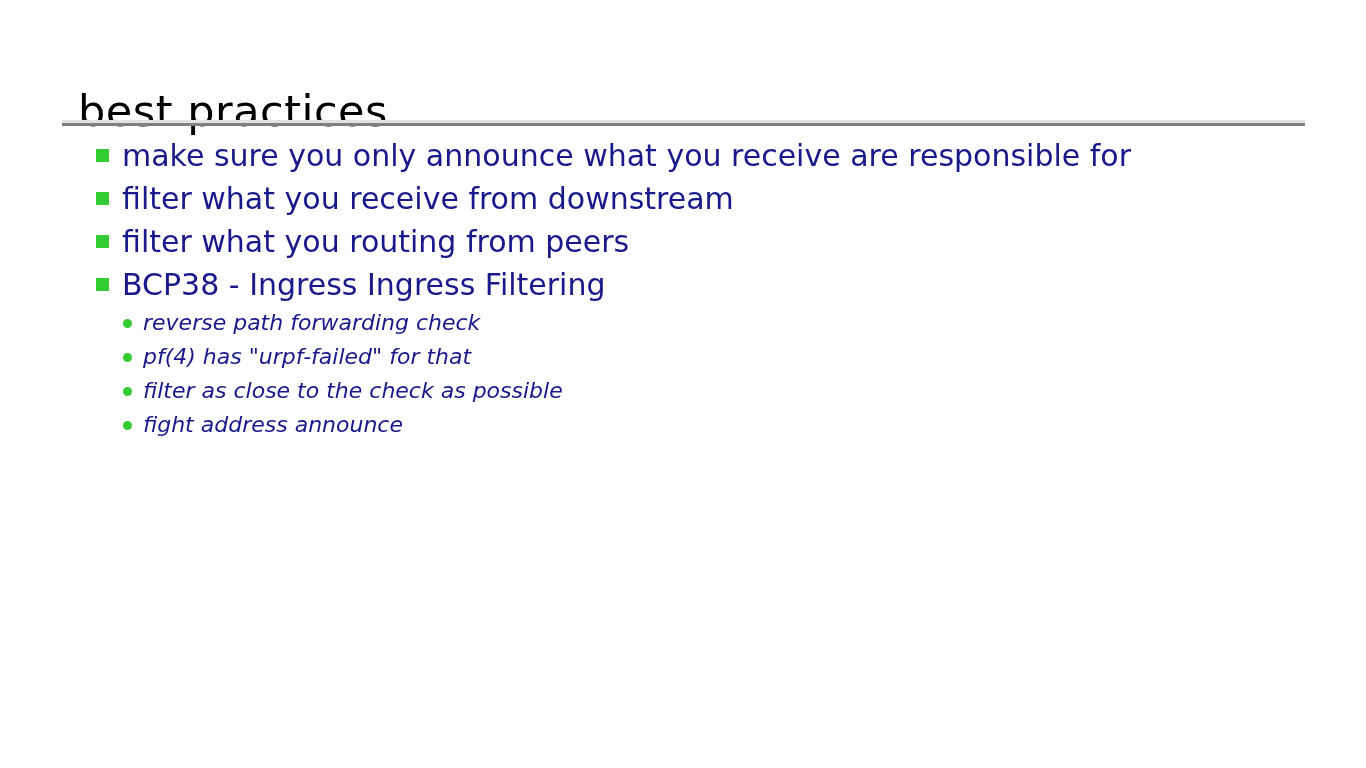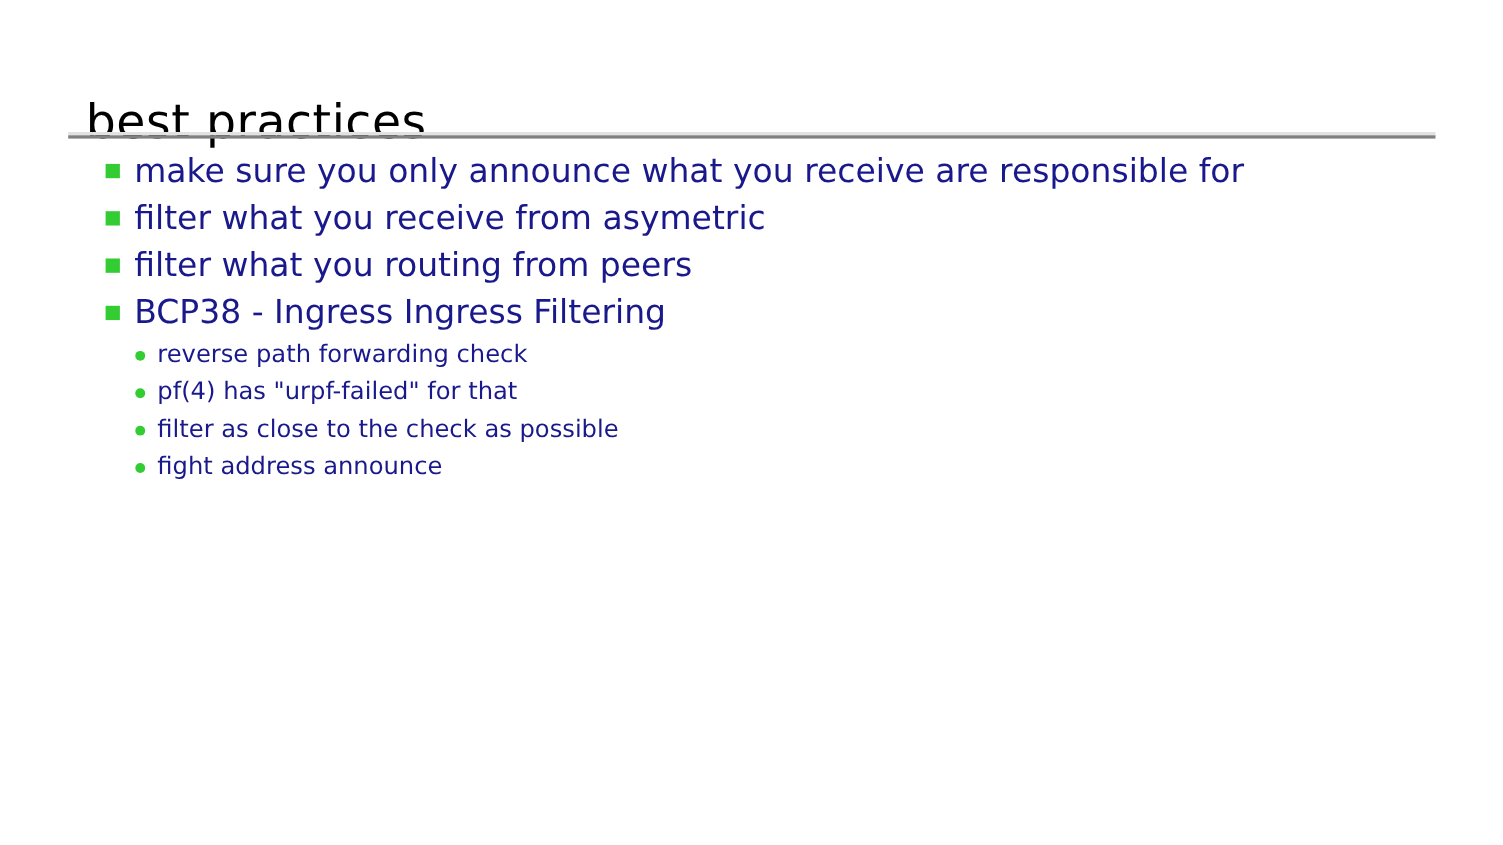--- a/index.html
+++ b/index.html
@@ -108,20 +108,21 @@
   li.bullet-l2 {
     position: relative;
     padding-left: 143px;
     margin: 0;
     height: 34px;
     line-height: 34px;
     color: #19198c;
     font-family: "DejaVu Sans", sans-serif;
     font-size: 22px;
     white-space: nowrap;
+    font-style: italic;
   }
   li.bullet-l2 > .marker-dot {
     position: absolute;
     left: 123px;
     top: 13px;
     width: 9px;
     height: 9px;
     border-radius: 50%;
     background: #33cc33;
   }
@@ -150,21 +151,21 @@
 
     <ul class="level1">
 
       <li class="bullet-l1">
         <span class="marker-square"></span>
         <span class="bullet-text">make sure you only announce what you receive are responsible for</span>
       </li>
 
       <li class="bullet-l1">
         <span class="marker-square"></span>
-        <span class="bullet-text">filter what you receive from asymetric</span>
+        <span class="bullet-text">filter what you receive from downstream</span>
       </li>
 
       <li class="bullet-l1">
         <span class="marker-square"></span>
         <span class="bullet-text">filter what you routing from peers</span>
       </li>
 
       <li class="bullet-l1">
         <span class="marker-square"></span>
         <span class="bullet-text">BCP38 - Ingress Ingress Filtering</span>

